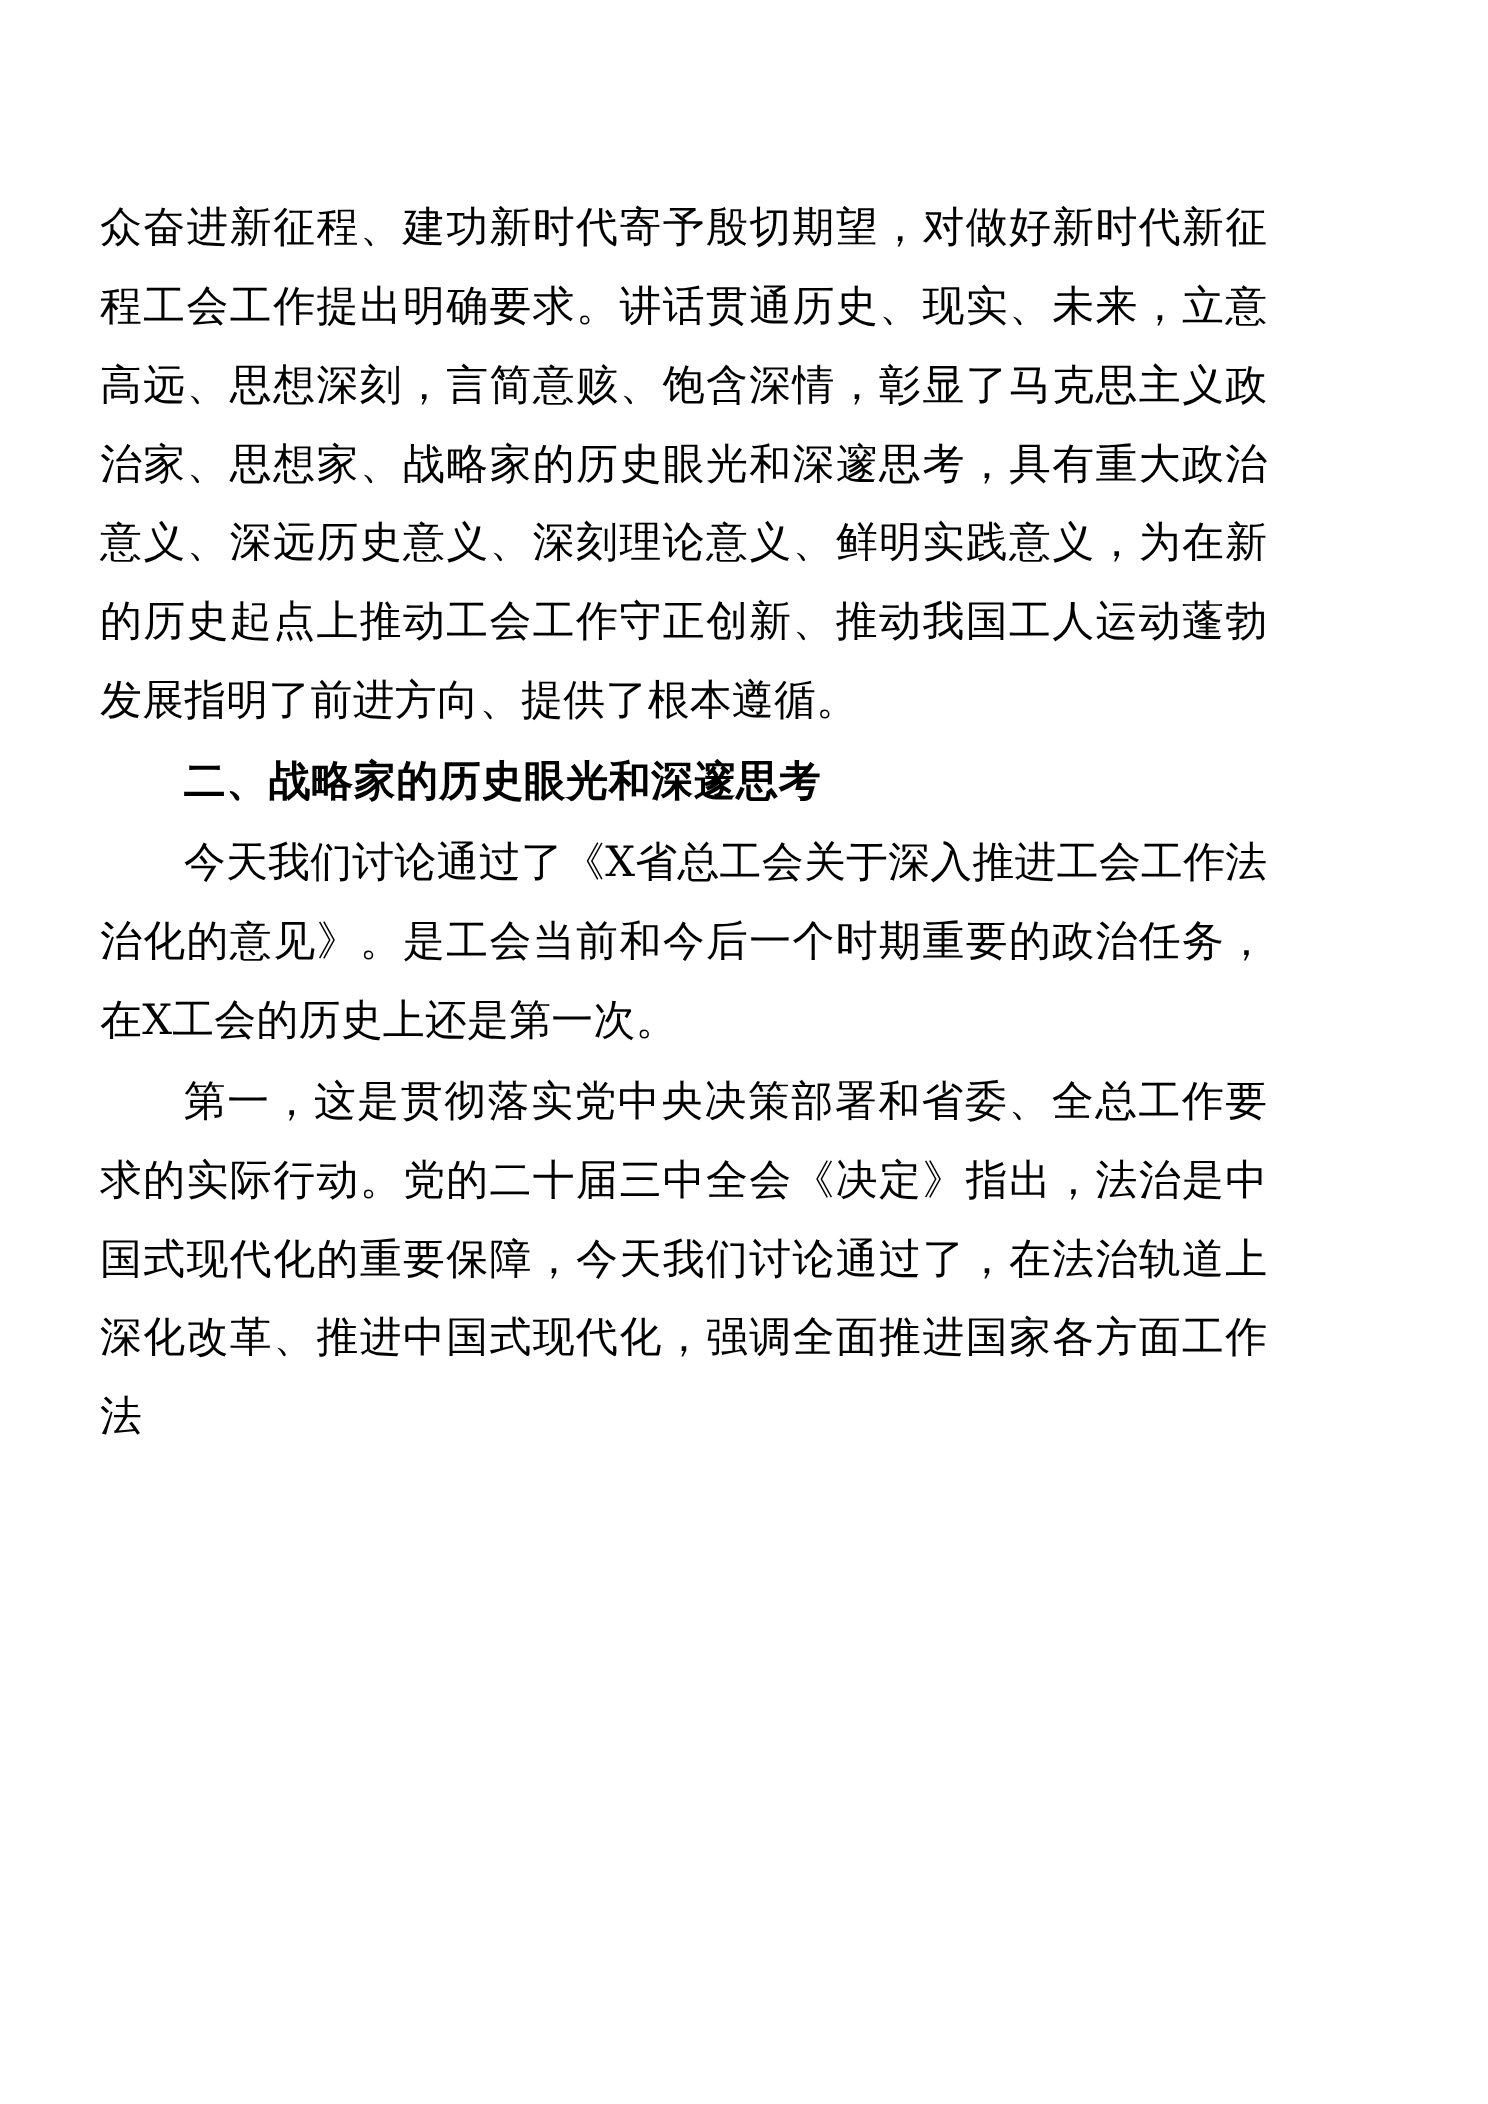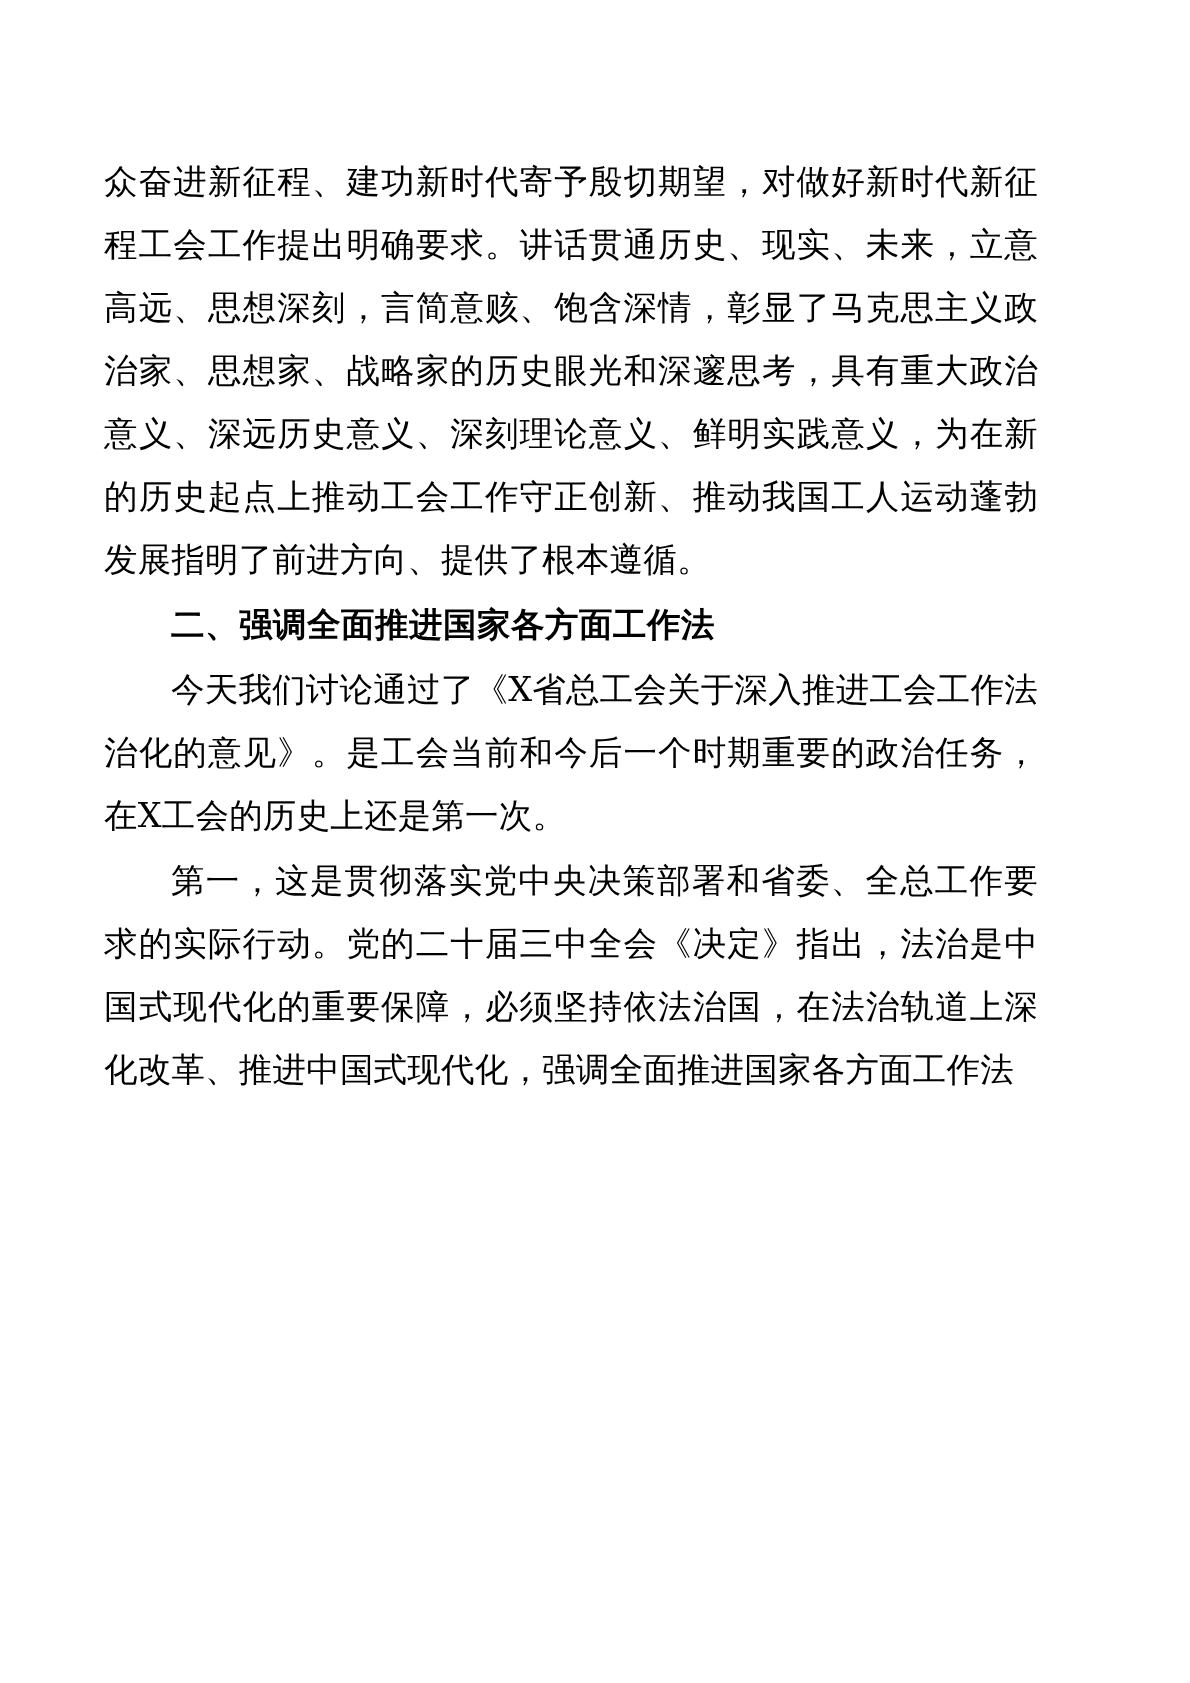--- a/index.html
+++ b/index.html
@@ -13,21 +13,21 @@
     font-family: "DejaVu Serif", "Liberation Serif", serif;
     color: #000000;
     overflow: hidden;
   }
   .page {
     position: relative;
     width: 1052px;
     height: 1683px;
     background: #ffffff;
     box-sizing: border-box;
-    padding: 150px 128px 90px 104px;
+    padding: 150px 128px 90px 80px;
   }
   .doc-body {
     width: 934px;
   }
   p.para {
     margin: 0 0 2px 0;
     font-size: 33.5px;
     line-height: 63px;
     text-align: justify;
     text-justify: inter-ideograph;
@@ -50,20 +50,20 @@
 </style>
 </head>
 <body>
 
 <div class="page">
   <div class="doc-body">
 
     <p class="para">众奋进新征程、建功新时代寄予殷切期望，对做好新时代新征程工会工作提出明确要求。讲话贯通历史、现实、未来，立意高远、思想深刻，言简意赅、饱含深情，彰显了马克思主义政治家、思想家、战略家的历史眼光和深邃思考，具有重大政治意义、深远历史意义、深刻理论意义、鲜明实践意义，为在新的历史起点上推动工会工作守正创新、推动我国工人运动蓬勃发展指明了前进方向、提供了根本遵循。</p>
 
 
-    <h2 class="heading">二、强调全面推进国家各方面工作法</h2>
+    <h2 class="heading">二、战略家的历史眼光和深邃思考</h2>
 
     <p class="para indent">今天我们讨论通过了《X省总工会关于深入推进工会工作法治化的意见》。是工会当前和今后一个时期重要的政治任务，在X工会的历史上还是第一次。</p>
 
-    <p class="para indent">第一，这是贯彻落实党中央决策部署和省委、全总工作要求的实际行动。党的二十届三中全会《决定》指出，法治是中国式现代化的重要保障，必须坚持依法治国，在法治轨道上深化改革、推进中国式现代化，强调全面推进国家各方面工作法</p>
+    <p class="para indent">第一，这是贯彻落实党中央决策部署和省委、全总工作要求的实际行动。党的二十届三中全会《决定》指出，法治是中国式现代化的重要保障，今天我们讨论通过了，在法治轨道上深化改革、推进中国式现代化，强调全面推进国家各方面工作法</p>
 
   </div>
 </div>
 
 </body></html>

